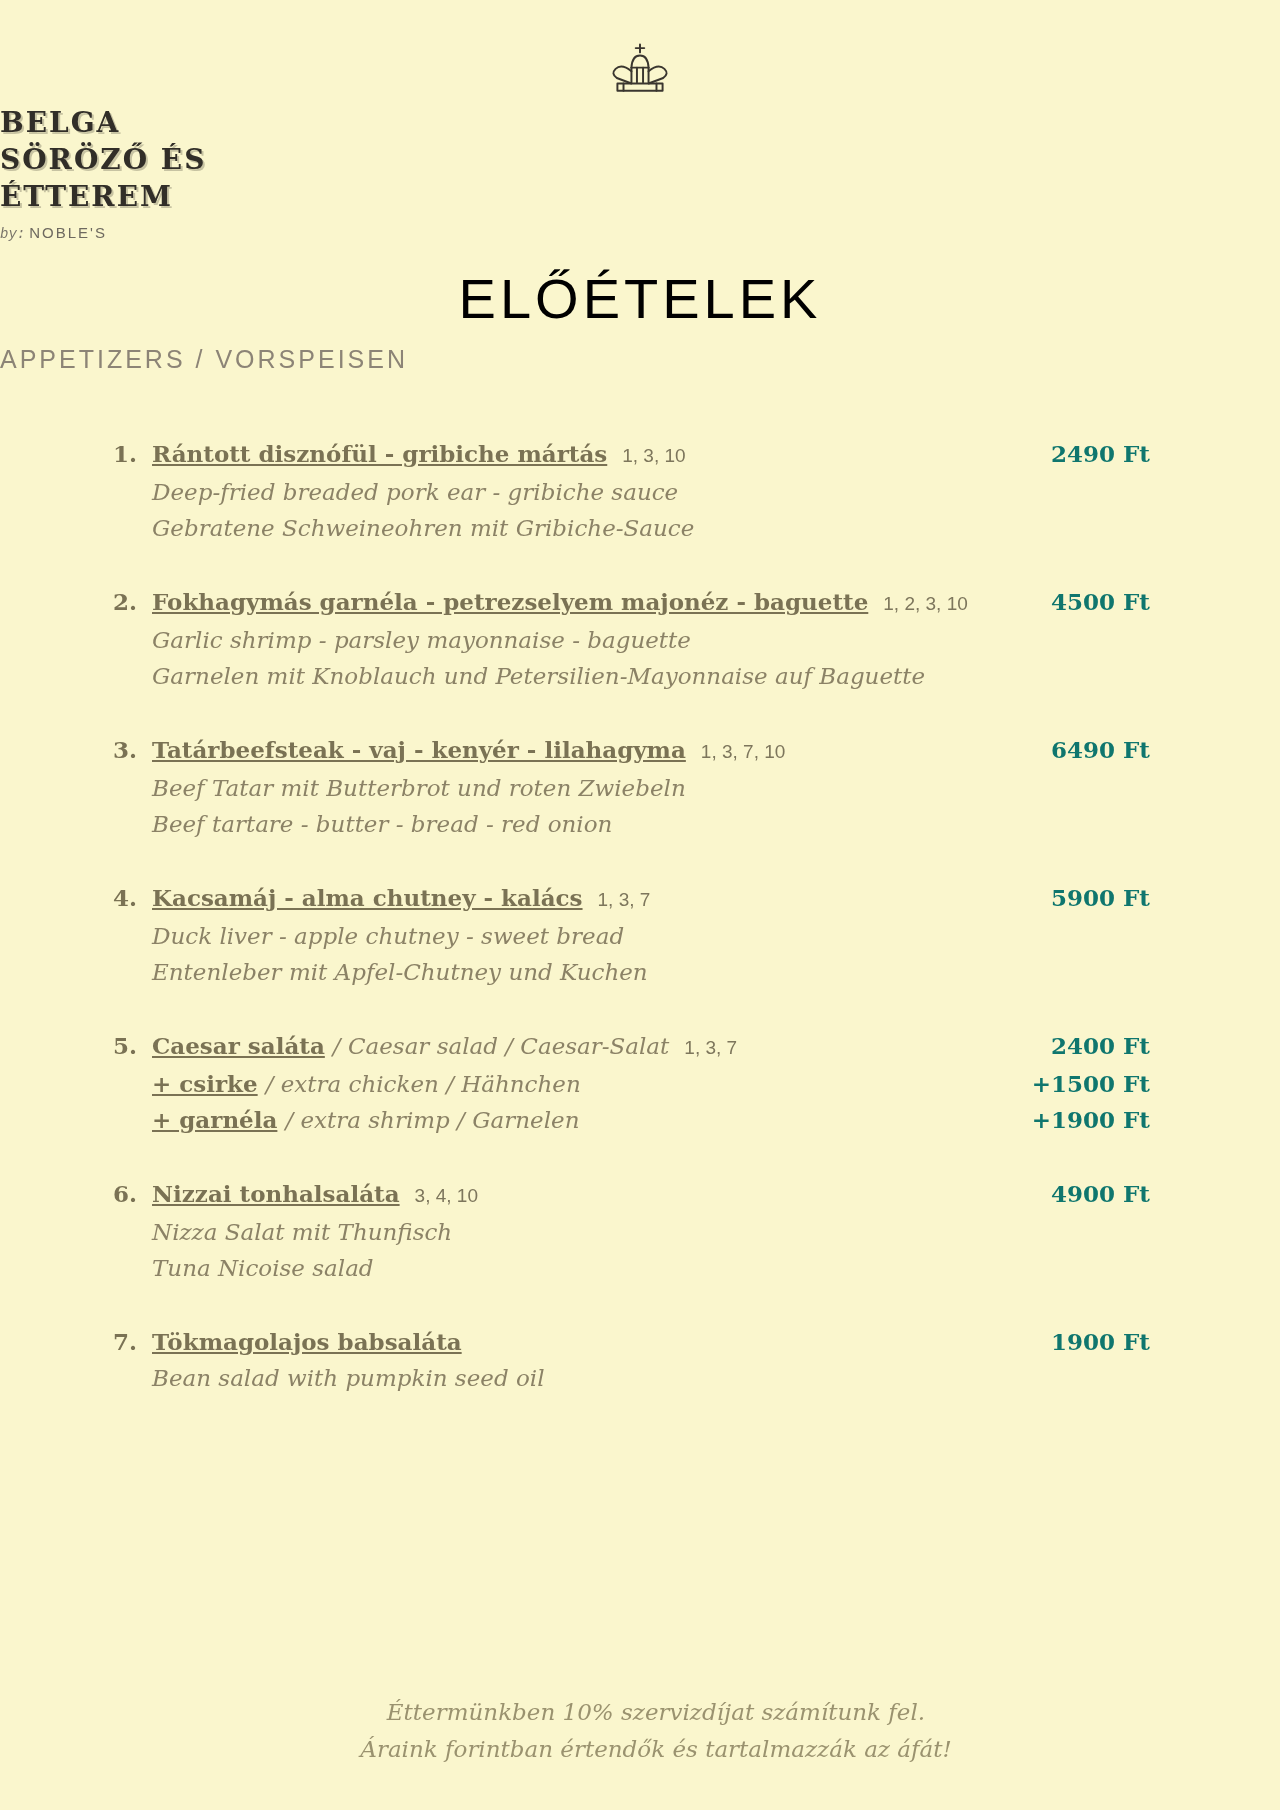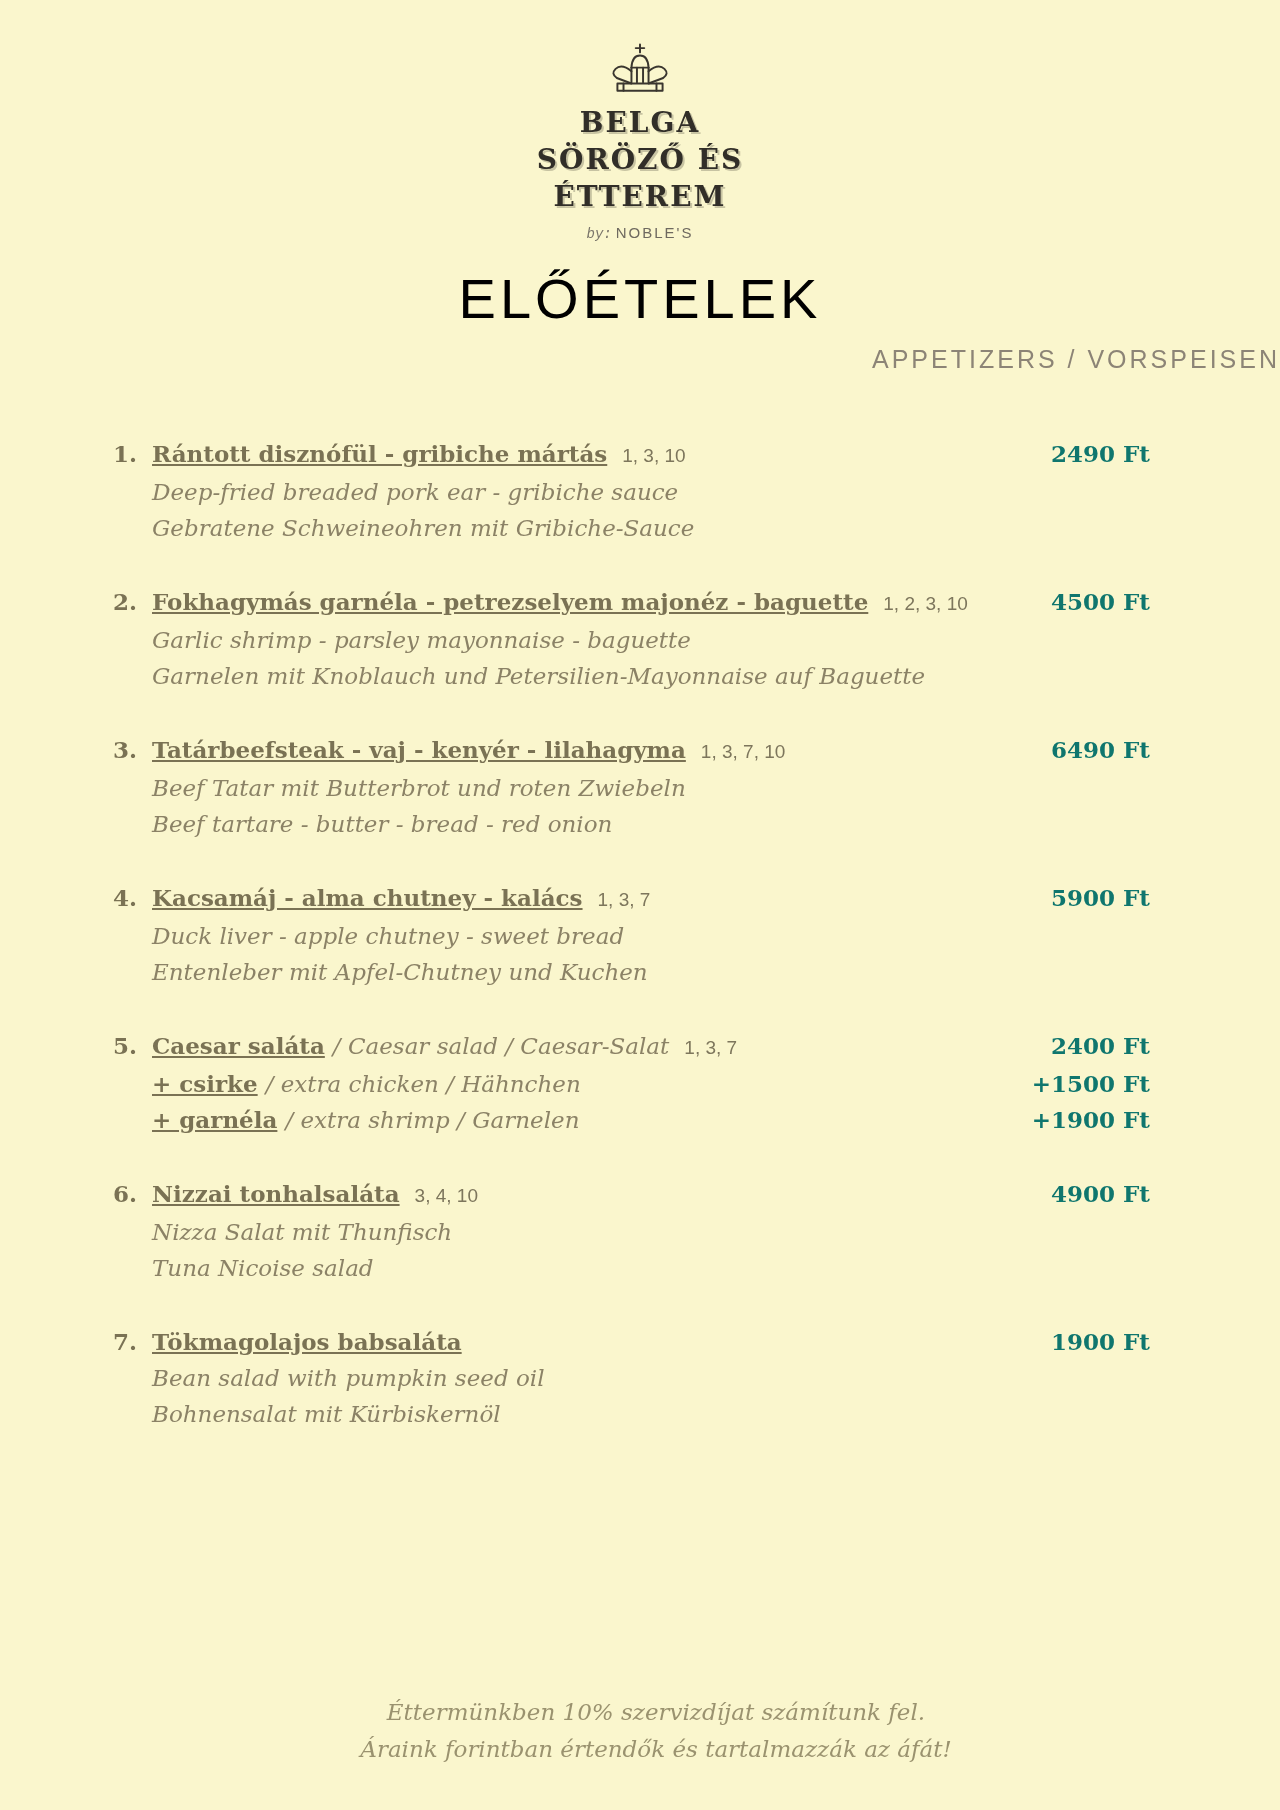--- a/index.html
+++ b/index.html
@@ -9,21 +9,21 @@
   .page {
     position: relative;
     width: 1280px;
     height: 1810px;
     margin: 0 auto;
     background: #faf6cd;
     overflow: hidden;
   }
 
   
-  .logo-block { padding-top: 42px; text-align: center; }
+  .logo-block { padding-top: 42px; text-align: left; }
   .crown { display: block; margin: 0 auto 4px auto; }
   .logo-line {
     font-family: "DejaVu Serif", serif;
     font-weight: bold;
     font-size: 28px;
     line-height: 37px;
     letter-spacing: 2px;
     color: #312e28;
     text-shadow: 2px 2px 0 rgba(70, 64, 52, 0.28);
   }
@@ -48,21 +48,21 @@
     margin-top: 24px;
     text-align: center;
     font-family: "Liberation Sans", sans-serif;
     font-weight: normal;
     font-size: 56px;
     letter-spacing: 4px;
     color: #000000;
   }
   .section-subtitle {
     margin-top: 14px;
-    text-align: right;
+    text-align: left;
     font-family: "Liberation Sans", sans-serif;
     font-size: 25px;
     letter-spacing: 3px;
     color: #8c8476;
   }
 
   
   .menu {
     margin: 62px 130px 0 113px;
   }
@@ -278,24 +278,20 @@
         <span class="num">7.</span>
         <span class="name">Tökmagolajos babsaláta</span>
         <span class="allergens"></span>
         <span class="spacer"></span>
         <span class="price">1900 Ft</span>
       </div>
       <div class="row">
         <span class="num"></span>
         <span class="trans">Bean salad with pumpkin seed oil</span>
       </div>
-      <div class="row">
-        <span class="num"></span>
-        <span class="trans">Bohnensalat mit Kürbiskernöl</span>
-      </div>
     </div>
 
   </div>
 
   <div class="footer">
     <div class="footer-line">Éttermünkben 10% szervizdíjat számítunk fel.</div>
     <div class="footer-line">Áraink forintban értendők és tartalmazzák az áfát!</div>
   </div>
 
 </div>

